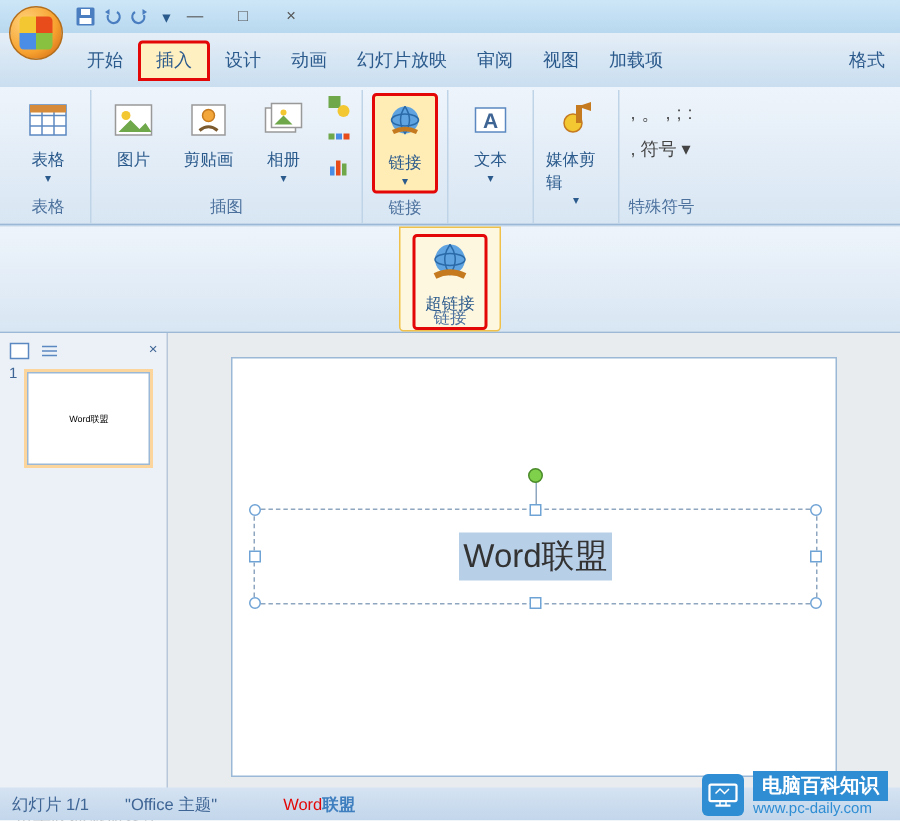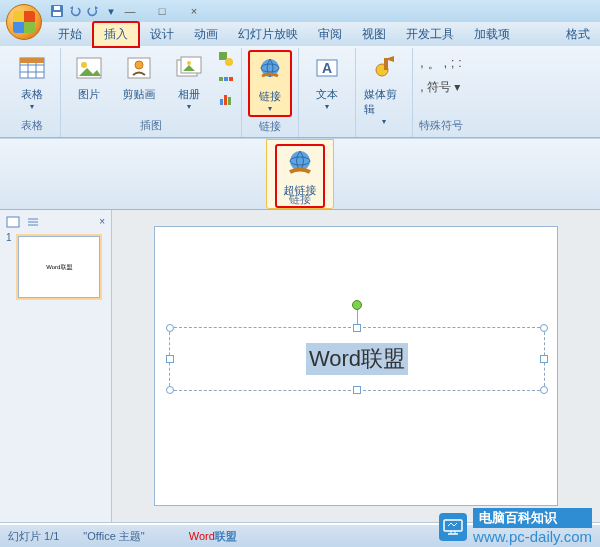--- a/index.html
+++ b/index.html
@@ -5,21 +5,21 @@
     * { margin: 0; padding: 0; box-sizing: border-box; font-family: "Microsoft YaHei", Arial, sans-serif; }
     body { width: 600px; height: 547px; background: #fff; overflow: hidden; position: relative; }
     .titlebar { height: 22px; background: linear-gradient(#cde6f7, #b8d8ef); display: flex; align-items: center; font-size: 11px; color: #2b5a8c; padding: 0 4px; }
     .qat { display: flex; gap: 4px; align-items: center; }
     .qat-icon { width: 14px; height: 14px; display: flex; align-items: center; justify-content: center; font-size: 11px; }
     .title-text { flex: 1; text-align: center; color: #555; }
     .win-controls { display: flex; gap: 8px; }
     .win-btn { width: 24px; text-align: center; color: #555; }
     .office-btn { position: absolute; top: 4px; left: 6px; width: 36px; height: 36px; border-radius: 50%; background: radial-gradient(circle at 30% 30%, #ffd27a, #f7a12f 60%, #c85e0f); border: 1px solid #b36d1a; z-index: 10; display:flex; align-items:center; justify-content:center; }
     .office-btn::after { content:''; width:22px; height:22px; background: conic-gradient(#e84c1a 0 90deg,#88c03f 90deg 180deg,#4a8de6 180deg 270deg,#f3c732 270deg 360deg); border-radius:3px; }
-    .tabs { height: 24px; background: linear-gradient(#e4eef7,#c9def0); display: flex; align-items: center; padding-left: 48px; font-size: 12px; color: #2b5a8c; text-align: center; }
+    .tabs { height: 36px; background: linear-gradient(#e4eef7,#c9def0); display: flex; align-items: center; padding-left: 48px; font-size: 12px; color: #2b5a8c; text-align: center; }
     .tab { padding: 3px 10px; cursor: pointer; }
     .tab.active { background: #fff0c2; border: 1px solid #e8b94f; border-bottom: none; border-radius: 3px 3px 0 0; position: relative; }
     .highlight-red { border: 2px solid #e30707 !important; }
     .ribbon { height: 92px; background: linear-gradient(#eef4fb,#d8e6f3); border-bottom: 1px solid #9bb9d7; display: flex; padding: 2px 4px 0; }
     .group { display: flex; flex-direction: column; align-items: center; padding: 2px 6px; border-right: 1px solid #c0d4e8; }
     .group-items { display: flex; gap: 6px; flex: 1; align-items: flex-start; }
     .group-label { font-size: 11px; color: #4c719d; text-align: center; padding: 2px 0; }
     .big-btn { display: flex; flex-direction: column; align-items: center; width: 44px; padding: 2px; font-size: 11px; color: #2b5a8c; border-radius: 3px; }
     .big-btn .icon { width: 32px; height: 32px; margin-bottom: 3px; display:flex; align-items:center; justify-content:center; }
     .big-btn.hi { background: #ffedb5; border: 1px solid #efc14a; }
@@ -84,21 +84,20 @@
 </div>
 
 <div class="tabs">
   <span class="tab">开始</span>
   <span class="tab active highlight-red">插入</span>
   <span class="tab">设计</span>
   <span class="tab">动画</span>
   <span class="tab">幻灯片放映</span>
   <span class="tab">审阅</span>
   <span class="tab">视图</span>
-  <span class="tab">开发工具</span>
   <span class="tab">加载项</span>
   <span class="tab" style="margin-left:auto">格式</span>
 </div>
 
 <div class="ribbon">
   <div class="group">
     <div class="group-items">
       <div class="big-btn">
         <span class="icon">
             <svg width="28" height="28">
@@ -321,16 +320,16 @@
         <svg width="20" height="16">
           <rect x="1" y="1" width="18" height="11" fill="none" stroke="#fff" stroke-width="1.5" rx="1"></rect>
           <line x1="8" y1="12" x2="8" y2="15" stroke="#fff"></line>
           <line x1="12" y1="12" x2="12" y2="15" stroke="#fff"></line>
           <line x1="5" y1="15" x2="15" y2="15" stroke="#fff" stroke-width="1.5"></line>
           <polyline points="5,7 8,4 11,7 14,4" fill="none" stroke="#fff"></polyline>
         </svg>
       </div>
     <div>
       <div style="color:#fff;background:#2f8dd3;padding:1px 6px;font-weight:bold">电脑百科知识</div>
-      <div style="color:#2f8dd3;font-size:15px">www.pc-daily.com</div>
+      <div style="color:#2f8dd3;font-size:10px">www.pc-daily.com</div>
     </div>
   </div>
 </div>
 
 </body></html>

